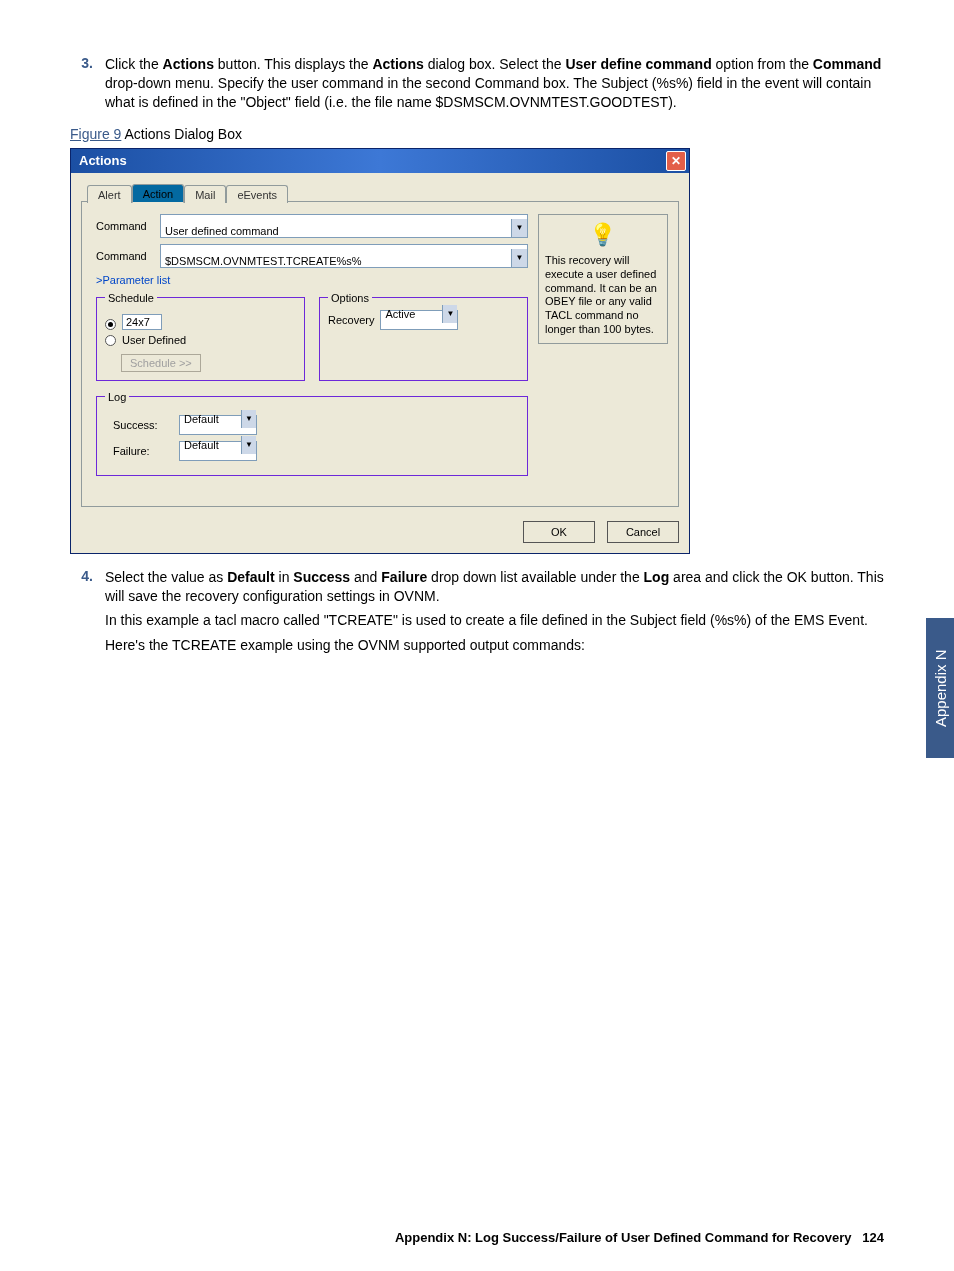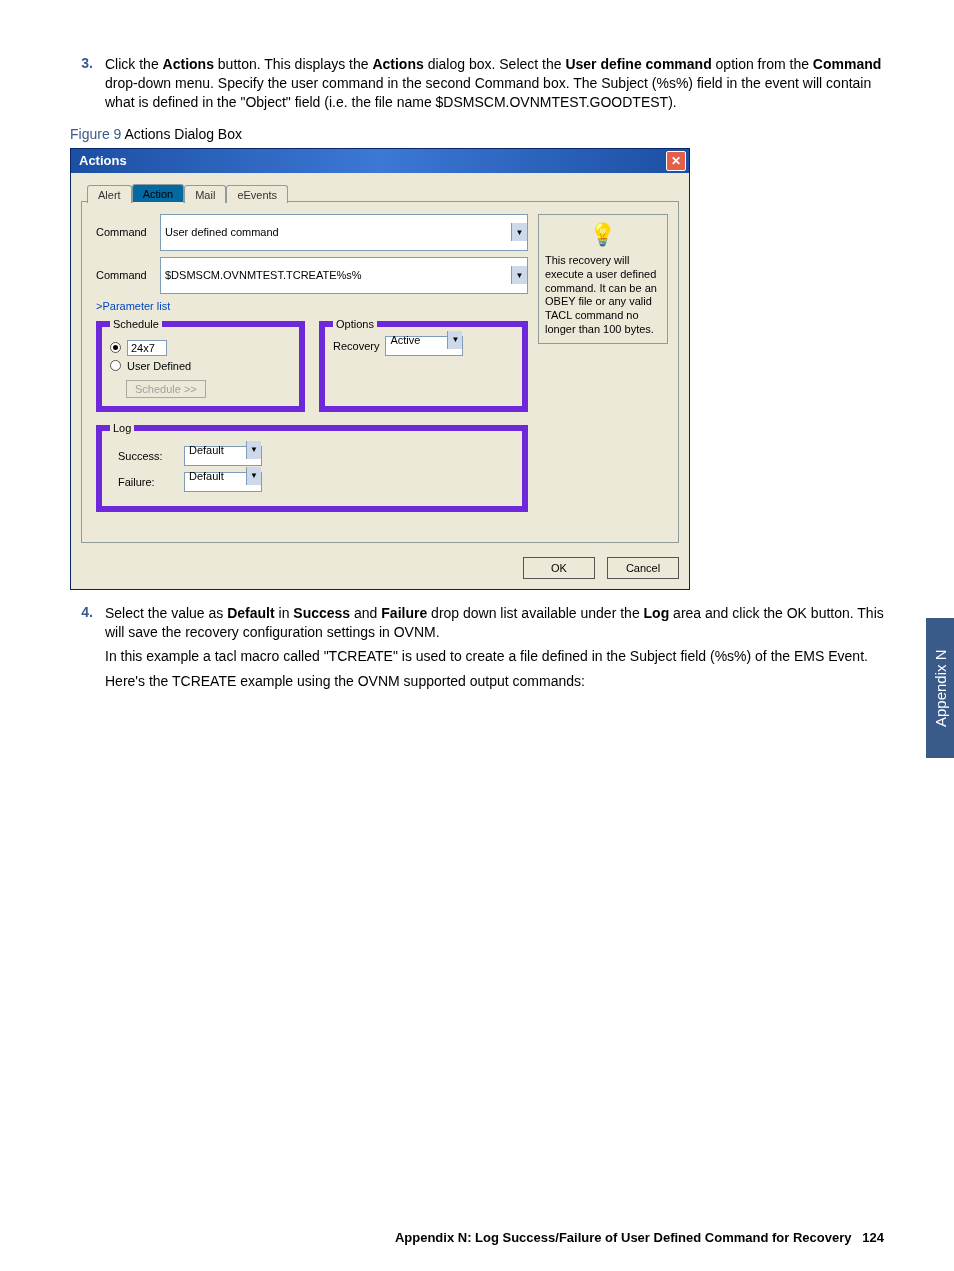--- a/index.html
+++ b/index.html
@@ -32,21 +32,21 @@
   .step-body {
     flex: 1;
     line-height: 1.35;
   }
   .step-body p { margin: 0 0 6px 0; }
   b { font-weight: bold; }
   .fig-caption {
     margin: 6px 0 6px 0;
     font-size: 14px;
   }
-  .fig-caption .fignum { color: #3a5a8a; }
+  .fig-caption .fignum { color: #3a5a8a; text-decoration: underline; }
   
   .dialog {
     width: 620px;
     border: 1px solid #0a246a;
     background: #ece9d8;
     margin-bottom: 14px;
     font-family: Tahoma, sans-serif;
     font-size: 11px;
   }
   .titlebar {
@@ -110,57 +110,57 @@
     margin-left: 10px;
   }
   .row {
     display: flex;
     align-items: center;
     margin-bottom: 6px;
   }
   .lbl { width: 64px; }
   .combo {
     flex: 1;
-    height: 37px;
+    height: 24px;
     border: 1px solid #7f9db9;
     background: #fff;
     display: flex;
-    align-items: center;
+    align-items: flex-end;
     justify-content: space-between;
     padding: 0 0 0 4px;
     font-size: 11px;
   }
   .combo .arrow {
     width: 16px; height: 18px;
     background: #cdd8e8;
     border-left: 1px solid #7f9db9;
     display: flex; align-items:center; justify-content:center;
     font-size: 8px;
   }
   .param-link {
     color: #0046c8;
     text-align: left;
     margin: 2px 0 6px 0;
     font-size: 11px;
   }
   fieldset.grp {
-    border: 6px solid #6d28d9;
+    border: 1px solid #6d28d9;
     padding: 6px 8px 8px 8px;
     margin: 0;
     font-size: 11px;
   }
   fieldset.grp legend { padding: 0 3px; }
   .two-cols {
     display: flex;
     gap: 14px;
     margin-bottom: 10px;
   }
   .two-cols fieldset.grp { flex: 1; }
   .radio-row {
-    display:flex; align-items:center; gap:6px; margin:4px 0;
+    display:flex; align-items:flex-end; gap:6px; margin:4px 0;
   }
   .radio {
     width:11px;height:11px;border:1px solid #555;border-radius:50%;
     background:#fff;display:flex;align-items:center;justify-content:center;
   }
   .radio.checked::after{content:"";width:5px;height:5px;background:#000;border-radius:50%;}
   .txtbox {
     border:1px solid #7f9db9;background:#fff;padding:1px 3px;font-size:11px;
     width: 40px; height:16px;
   }

